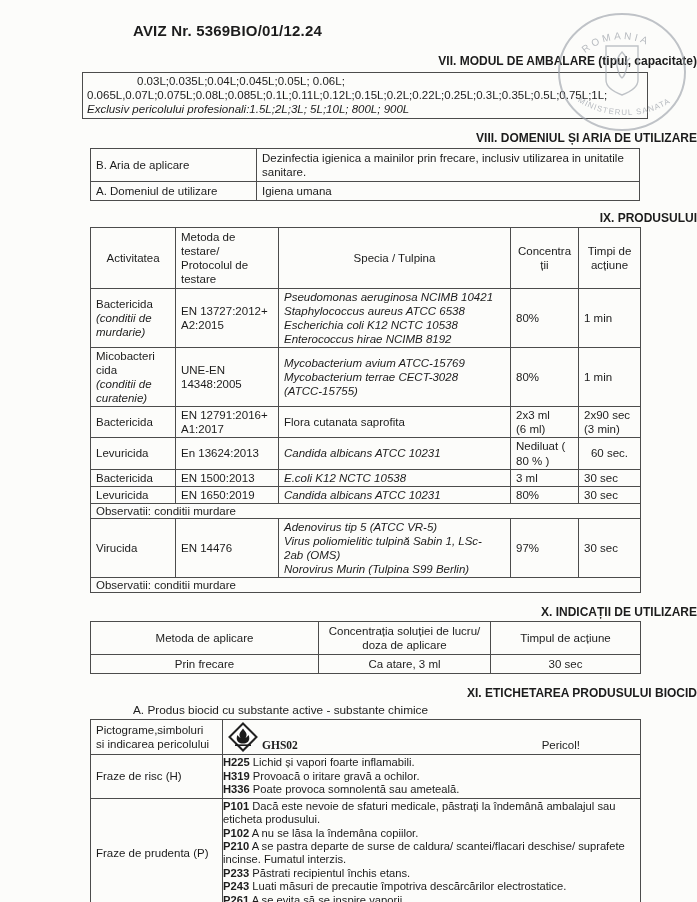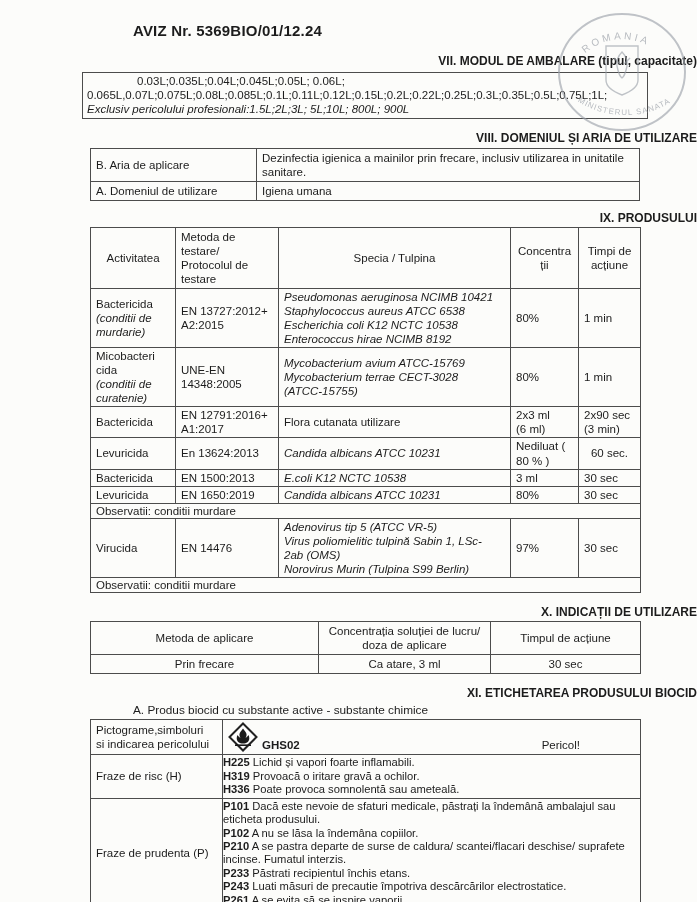--- a/index.html
+++ b/index.html
@@ -26,21 +26,21 @@
   .t9 th{text-align:center;}
   .t9 .left{text-align:left;}
   .t9 .it{font-style:italic;}
   .t9 td{padding:1px 5px;}
   .obs td{padding:0 5px;height:14px;}
   .t10 td,.t10 th{text-align:center;}
   .t11 td{vertical-align:middle;}
   .t11 .phr{font-size:11.2px;line-height:1.2;padding:1px 0;}
   .t11 .phr b{font-weight:bold;}
   .ghsrow{display:flex;align-items:flex-end;justify-content:space-between;}
-  .ghsleft{display:flex;align-items:flex-end;gap:4px;}
+  .ghsleft{display:flex;align-items:flex-end;gap:4px;font-family:Liberation Serif, serif;}
   .ghslbl{font-weight:bold;}
   .pericol{padding-right:55px;}
   .stamp{position:absolute;left:552px;top:8px;width:142px;height:130px;opacity:.62;pointer-events:none;}
   .stamp text{font-family:"Liberation Sans",sans-serif;fill:#8d939c;}.mt10{margin-top:10px;}.mt12{margin-top:12px;}.mt14{margin-top:14px;}
   .sp2{margin-top:2px;}
 </style>
 </head>
 <body>
 
 <div class="doc">
@@ -128,21 +128,21 @@
       <td class="it pl">Mycobacterium avium ATCC-15769
 Mycobacterium terrae CECT-3028
 (ATCC-15755)</td>
       <td class="pl">80%</td>
       <td class="pl">1 min</td>
     </tr>
     <tr>
       <td>Bactericida</td>
       <td class="pl">EN 12791:2016+
 A1:2017</td>
-      <td>Flora cutanata utilizare</td>
+      <td>Flora cutanata saprofita</td>
       <td class="pl">2x3 ml
 (6 ml)</td>
       <td class="pl">2x90 sec
 (3 min)</td>
     </tr>
     <tr>
       <td>Levuricida</td>
       <td>En 13624:2013</td>
       <td class="it">Candida albicans ATCC 10231</td>
       <td class="pl">Nediluat (

